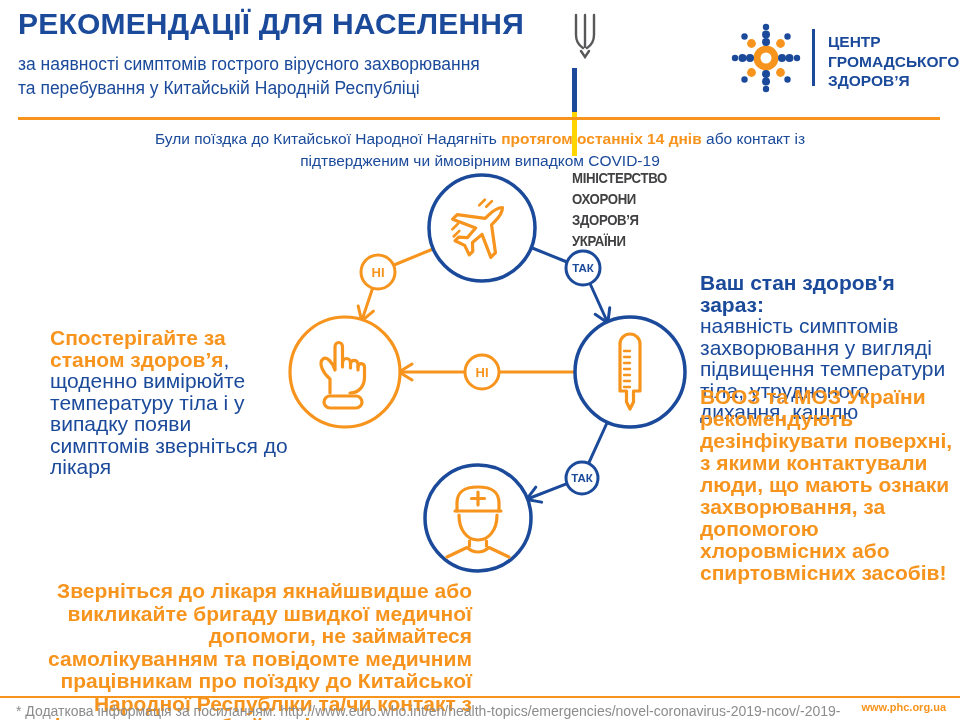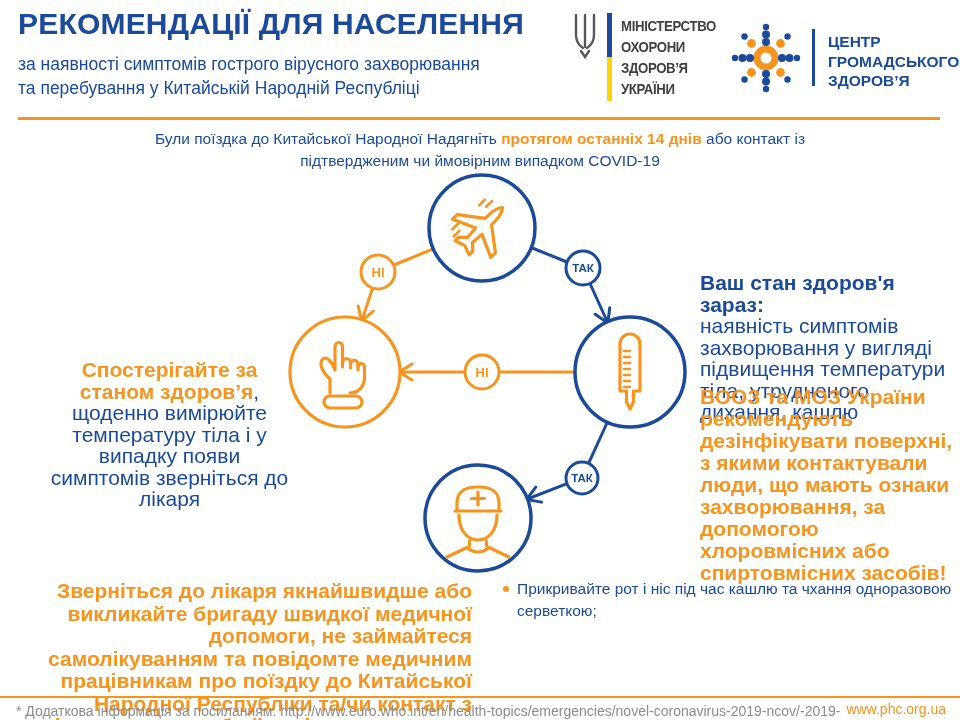--- a/index.html
+++ b/index.html
@@ -10,57 +10,57 @@
     --moh:#414042;
   }
   html,body{margin:0;padding:0;background:#fff;}
   .page{position:relative;width:960px;height:720px;background:#fff;overflow:hidden;
         font-family:"Liberation Sans",sans-serif;}
   .abs{position:absolute;}
 
   
   .title{left:18px;top:7px;font-size:30px;font-weight:bold;color:var(--blue);letter-spacing:.2px;}
   .subtitle{left:18px;top:52px;font-size:17.5px;line-height:24px;color:var(--blue);}
-  .moh{left:572px;top:13px;display:flex;gap:9px;}
+  .moh{left:572px;top:13px;display:flex;gap:9px;flex-direction:column;}
   .moh-bar{width:5px;height:88px;background:linear-gradient(var(--blue) 0 50%,var(--yellow) 50% 100%);}
   .moh-text{font-size:15px;font-weight:bold;color:var(--moh);line-height:21px;letter-spacing:-.4px;
             transform:scaleX(.88);transform-origin:left top;padding-top:2px;}
   .moh-text span{display:block;}
   .phc-dots{left:720px;top:12px;}
   .phc-sep{left:812px;top:29px;width:3px;height:57px;background:var(--blue);}
   .phc-text{left:828px;top:32px;font-size:15.5px;font-weight:bold;color:var(--blue);line-height:19.5px;}
   .phc-text span{display:block;}
   .divider-top{left:18px;right:20px;top:117px;height:3px;background:var(--orange);}
 
   
   .banner{left:0;right:0;top:128px;text-align:center;font-size:15.5px;line-height:22px;color:var(--blue);}
   .hl{color:var(--orange);font-weight:bold;}
 
   
   .diagram{left:0;top:0;pointer-events:none;}
 
   
   .note{font-size:21px;line-height:21.5px;color:var(--blue);}
-  .note-observe{left:50px;top:327px;width:239px;text-align:center;margin-top:32px;}
+  .note-observe{left:50px;top:327px;width:239px;text-align:left;}
   .note-status{left:700px;top:272px;width:258px;}
   .note-status .hl-blue{display:block;font-weight:bold;}
   .note-disinfect{left:700px;top:386px;width:262px;color:var(--orange);font-weight:bold;line-height:22px;}
   .note-doctor{left:36px;top:580px;width:436px;text-align:right;color:var(--orange);font-weight:bold;line-height:22.5px;}
 
   
   .bullets{left:502px;top:578px;width:452px;margin:0;padding:0;list-style:none;color:var(--blue);
            font-size:15.5px;line-height:21.5px;}
   .bullets li{position:relative;padding-left:15px;margin-bottom:3px;}
   .bullets li::before{content:"";position:absolute;left:1px;top:8px;width:6px;height:6px;border-radius:3px;
            background:var(--orange);}
 
   
   .footer-line{left:0;right:0;top:696px;height:2px;background:var(--orange);}
   .footer-note{left:16px;top:703px;font-size:14px;color:var(--gray);}
-  .footer-site{right:14px;top:701px;font-size:14px;color:var(--orange);font-weight:normal;text-decoration:none;}
+  .footer-site{right:14px;top:701px;font-size:11px;color:var(--orange);font-weight:bold;text-decoration:none;}
 
   svg text{font-family:"Liberation Sans",sans-serif;font-weight:bold;text-anchor:middle;}
   .lblO{fill:var(--orange);font-size:13px;}
   .lblB{fill:var(--blue);font-size:11.5px;}
 </style>
 </head>
 <body>
 
 <div class="page">
 
@@ -202,20 +202,19 @@
   <div class="abs note note-status">
     <span class="hl-blue">Ваш стан здоров'я зараз:</span>
     <span>наявність симптомів захворювання у вигляді  підвищення температури тіла, утрудненого дихання, кашлю</span>
   </div>
 
   <div class="abs note note-disinfect">ВООЗ та МОЗ України рекомендують дезінфікувати поверхні, з якими контактували люди, що мають ознаки захворювання, за допомогою хлоровмісних або спиртовмісних засобів!</div>
 
   <div class="abs note note-doctor">Зверніться до лікаря якнайшвидше або викликайте бригаду швидкої медичної допомоги, не займайтеся самолікуванням та повідомте медичним працівникам про поїздку до Китайської Народної Республіки та/чи контакт з підтвердженим або ймовірним випадком COVID-19</div>
 
   <ul class="abs bullets">
-    <li>Прикривайте рот і ніс під час кашлю та чхання одноразовою серветкою;</li>
   </ul>
 
   <div class="abs footer-line"></div>
   <div class="abs footer-note">* Додаткова інформація за посиланням: http://www.euro.who.int/en/health-topics/emergencies/novel-coronavirus-2019-ncov/-2019-</div>
   <a class="abs footer-site" href="#">www.phc.org.ua</a>
 
 </div>
 
 </body></html>

